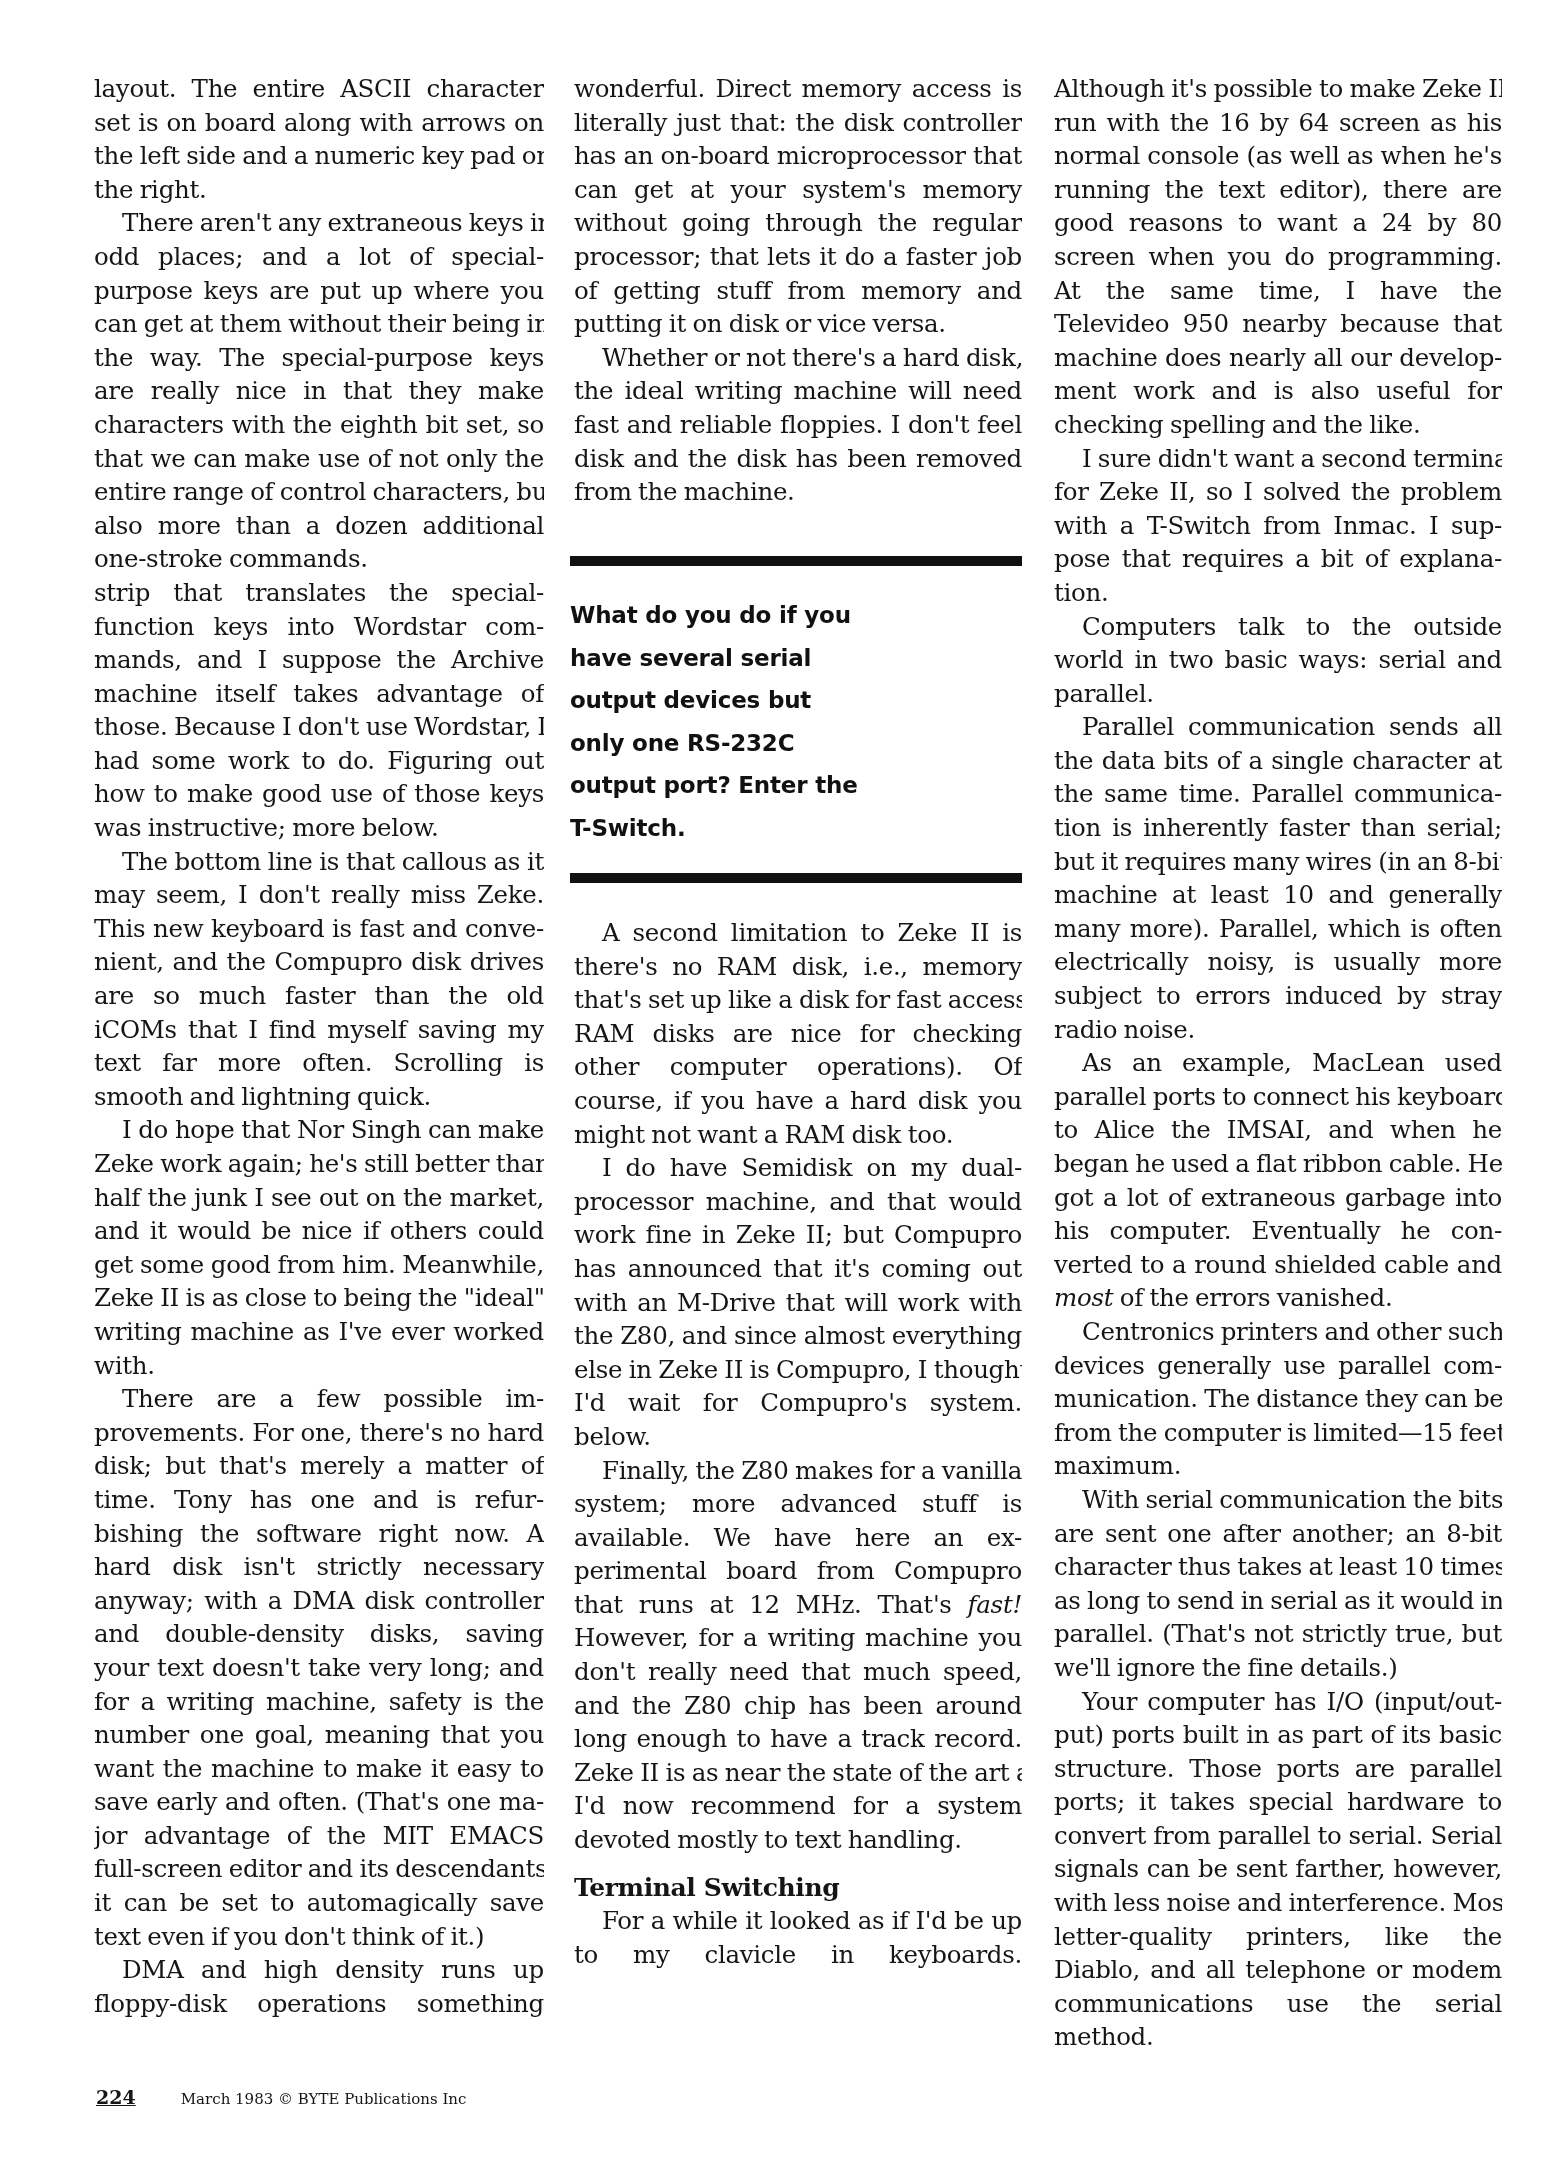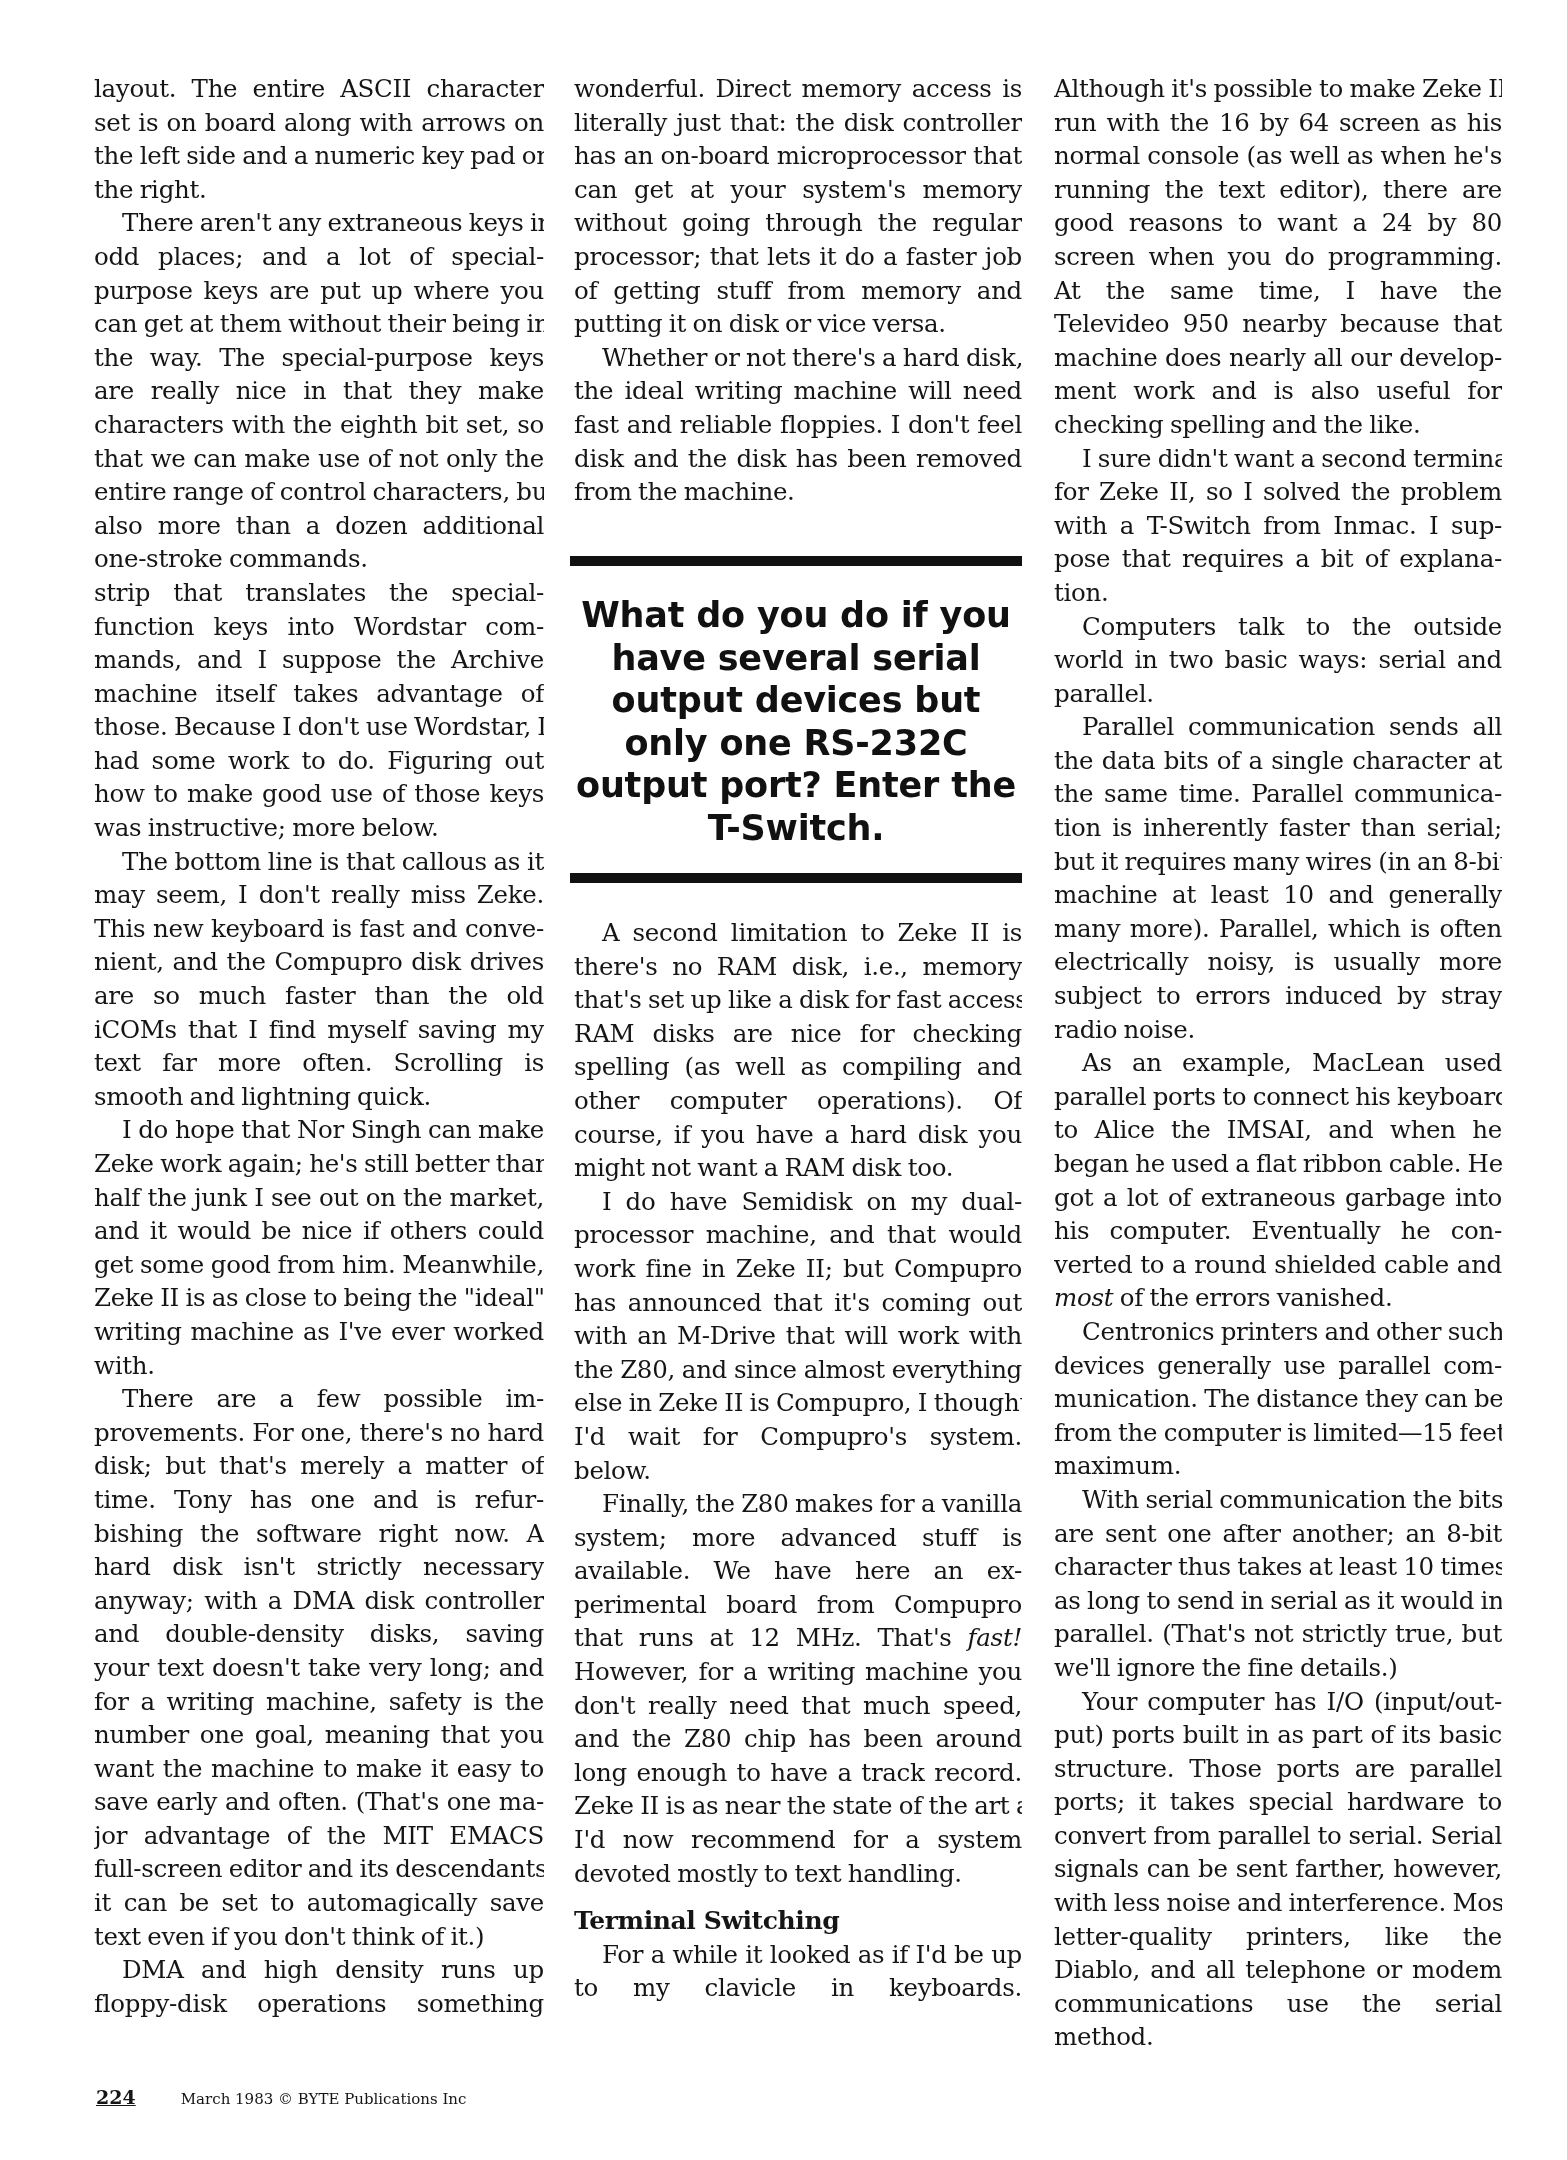--- a/index.html
+++ b/index.html
@@ -17,21 +17,21 @@
     overflow: hidden;
   }
   .line.last { text-align-last: left; }
   .line.indent { padding-left: 28px; }
   .pullquote {
     position: absolute; left: 570px; width: 452px; top: 556px;
   }
   .rule { height: 10px; background: #111; }
   .pq-text {
     font-family: "DejaVu Sans", "Liberation Sans", sans-serif; font-weight: bold;
-    font-size: 35px; line-height: 42.5px; text-align: center; padding: 28px 0 24px 0; color: #111;
+    font-size: 23px; line-height: 42.5px; padding: 28px 0 24px 0; color: #111;
     letter-spacing: -0.2px;
   }
   .heading {
     font-family: "DejaVu Serif", "Liberation Serif", serif; font-weight: bold; font-size: 25px;
     line-height: 33.6px; height: 33.6px; letter-spacing: -0.4px; margin-top: 14px;
   }
   .footer { position: absolute; left: 96px; top: 2086px; font-size: 16px; white-space: nowrap; }
   .page-num { font-weight: bold; font-size: 19px; margin-right: 40px; font-family: "DejaVu Serif", serif; text-decoration: underline; }
   .pub { font-size: 15px; }
   .it { font-style: italic; }
@@ -130,21 +130,20 @@
     </div>
   <div class="rule"></div>
 </div>
 
 <div class="col col-mid" style="top:916px">
   <div id="mid-bottom">
       <div class="line indent">A second limitation to Zeke II is</div>
       <div class="line">there's no RAM disk, i.e., memory</div>
       <div class="line">that's set up like a disk for fast access.</div>
       <div class="line">RAM disks are nice for checking</div>
-      <div class="line">spelling (as well as compiling and</div>
       <div class="line">other computer operations). Of</div>
       <div class="line">course, if you have a hard disk you</div>
       <div class="line last">might not want a RAM disk too.</div>
       <div class="line indent">I do have Semidisk on my dual-</div>
       <div class="line">processor machine, and that would</div>
       <div class="line">work fine in Zeke II; but Compupro</div>
       <div class="line">has announced that it's coming out</div>
       <div class="line">with an M-Drive that will work with</div>
       <div class="line">the Z80, and since almost everything</div>
       <div class="line">else in Zeke II is Compupro, I thought</div>

